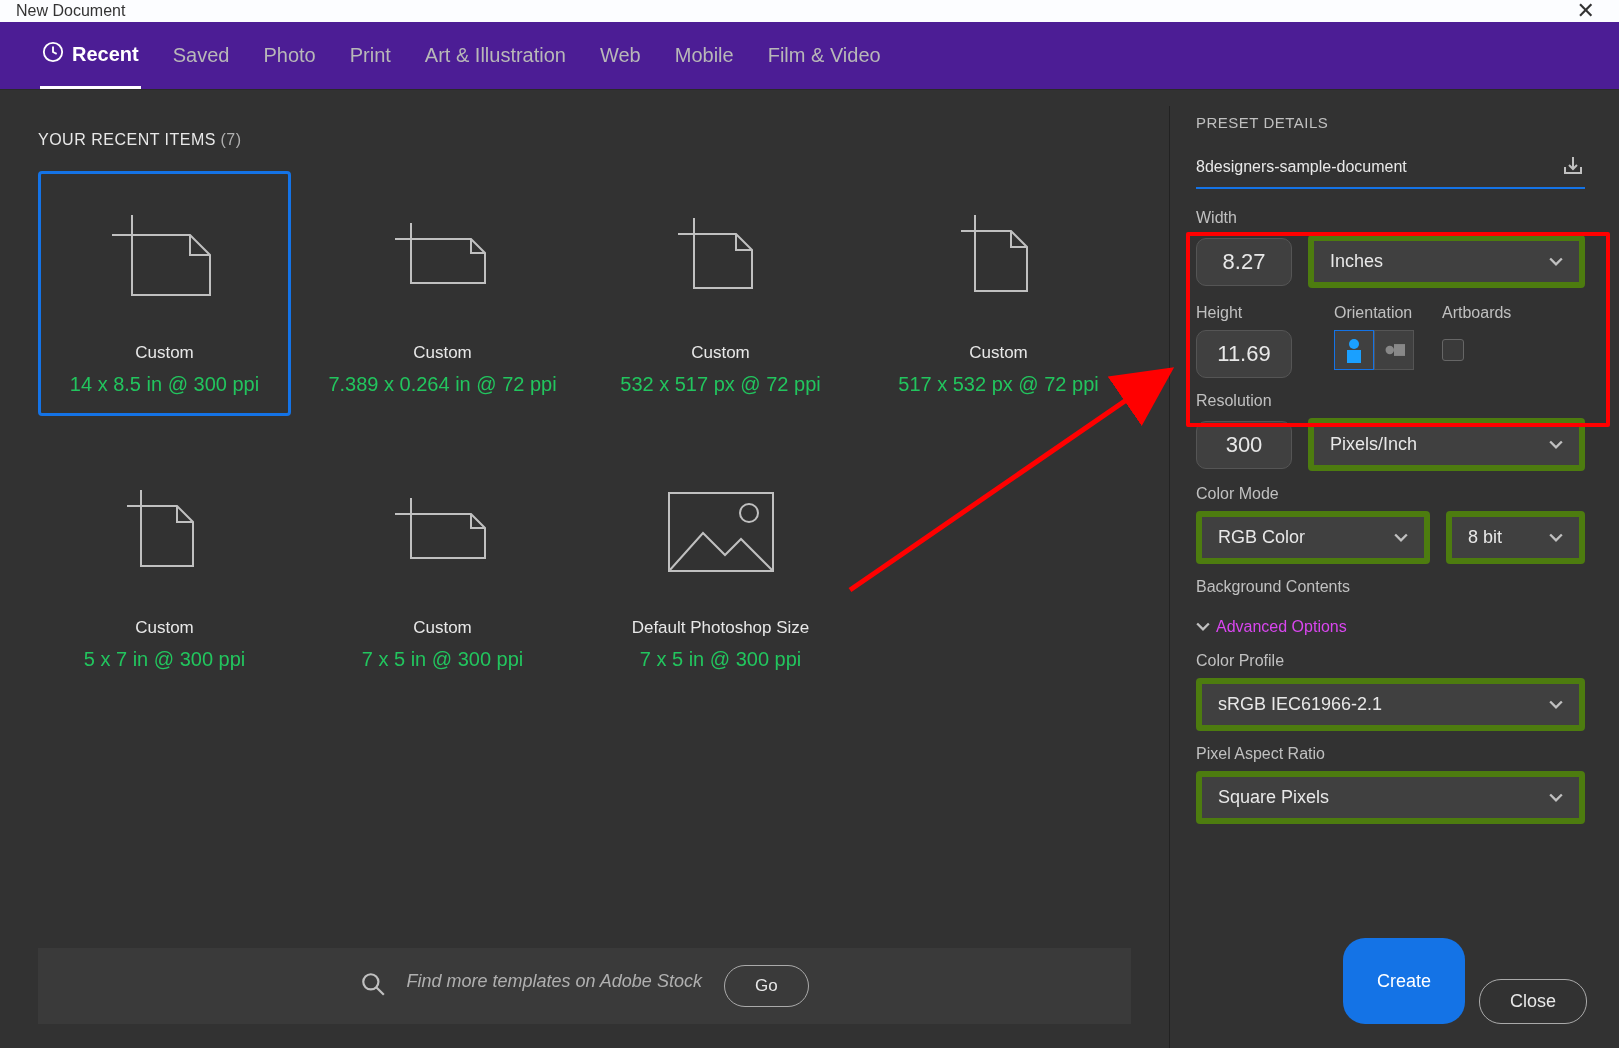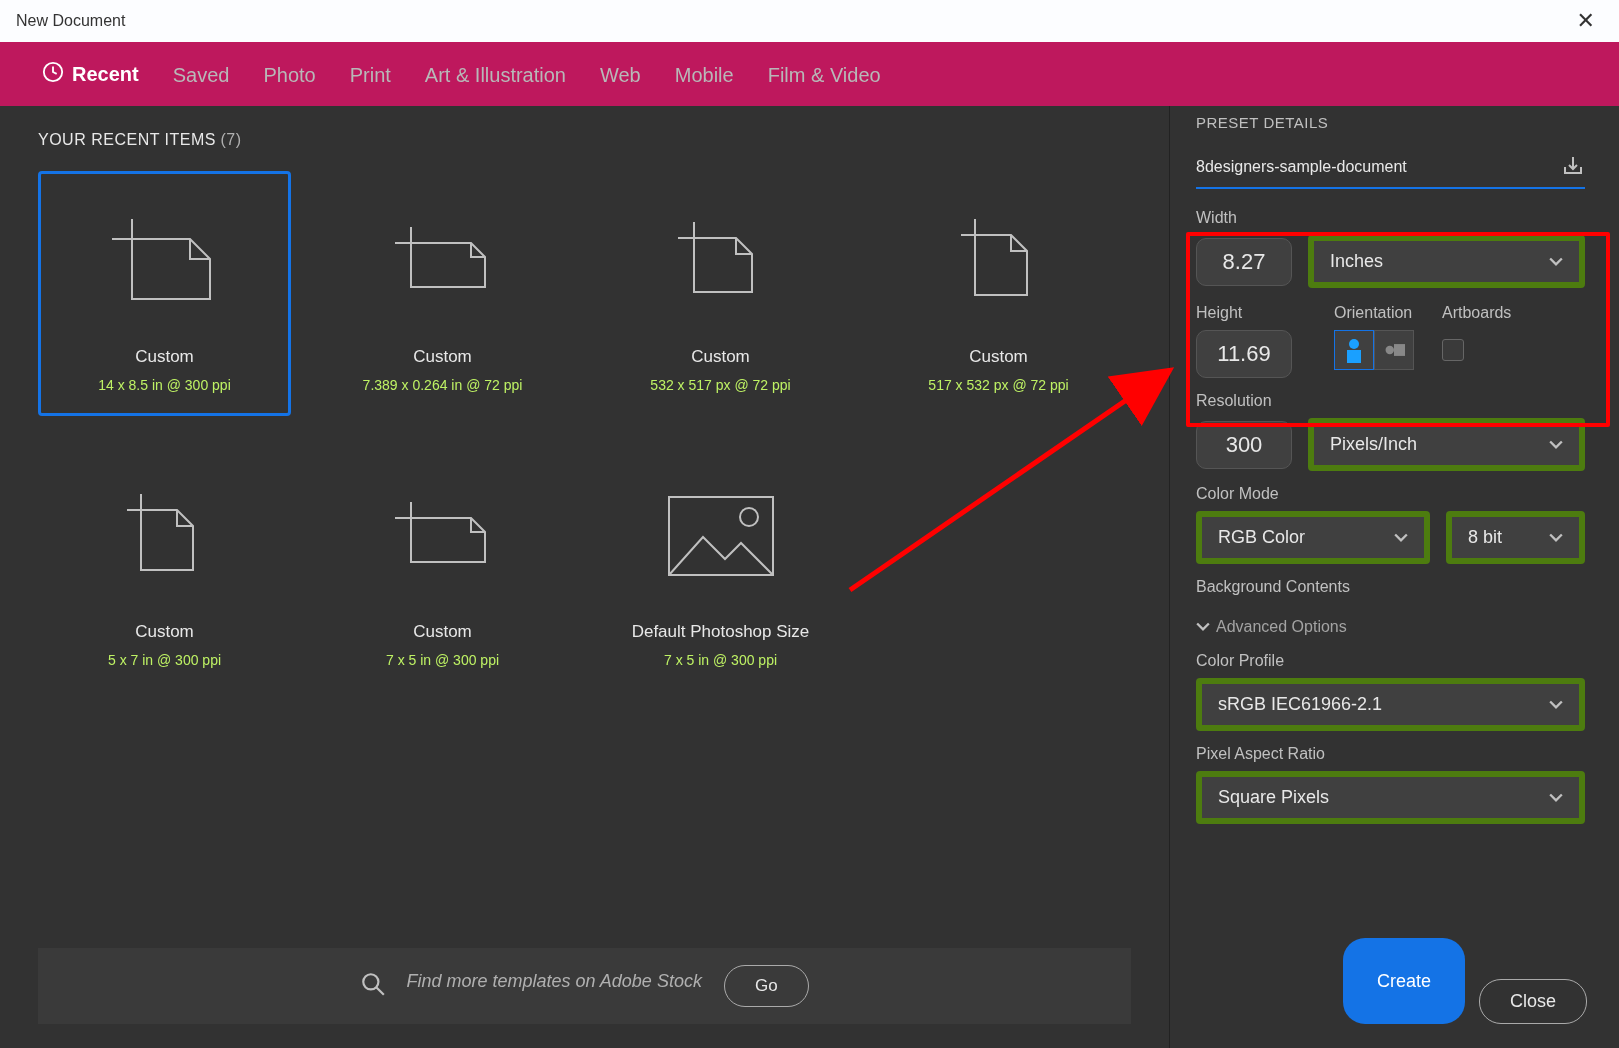--- a/index.html
+++ b/index.html
@@ -1,43 +1,43 @@
 <!DOCTYPE html>
 <html><head>
 <meta charset="utf-8">
 <style>
 * { margin: 0; padding: 0; box-sizing: border-box; font-family: -apple-system, "Segoe UI", sans-serif; }
 body { width: 1619px; height: 1048px; background: #323232; position: relative; overflow: hidden; }
 
 
-.titlebar { height: 42px; background: #fcfdff; display: flex; align-items: center; justify-content: space-between; padding: 0 16px; }
+.titlebar { height: 22px; background: #fcfdff; display: flex; align-items: center; justify-content: space-between; padding: 0 16px; }
 .titlebar-title { font-size: 16px; color: #333; }
 .titlebar-close { font-size: 22px; color: #333; cursor: pointer; padding: 0 8px; }
 
 
-.tabs-row { height: 68px; background: #be185d; display: flex; align-items: center; gap: 30px; padding: 0 40px; border-bottom: 1px solid #2a2a2a; }
+.tabs-row { height: 68px; background: #4c1d95; display: flex; align-items: center; gap: 30px; padding: 0 40px; border-bottom: 1px solid #2a2a2a; }
 .tab { color: #b8b8b8; font-size: 20px; cursor: pointer; height: 100%; display: flex; align-items: center; gap: 8px; padding: 0 2px; }
 .tab.active { color: #ffffff; border-bottom: 3px solid #fff; font-weight: 600; }
 .clock-icon svg { width: 22px; height: 22px; }
 
 
 .main { position: absolute; top: 106px; bottom: 0; left: 0; right: 0; display: flex; }
 .left-panel { flex: 1; background: #323232; padding: 25px 38px 16px 38px; position: relative; }
 .right-panel { width: 450px; background: #323232; padding: 8px 34px 25px 26px; border-left: 1px solid #222; position: relative; overflow-y:auto; }
 
 .section-title { color: #e8e8e8; font-size: 16px; letter-spacing: 0.5px; }
 .section-count { color: #b0b0b0; }
 
 .presets-grid { margin-top: 22px; display: grid; grid-template-columns: repeat(4, 253px); grid-auto-rows: 245px; gap: 30px 25px; }
 .preset-card { background: transparent; border: 1px solid #555; border-radius: 4px; display: flex; flex-direction: column; align-items: center; justify-content: center; cursor: pointer; padding-top:0; }
 .preset-card.selected { border: 3px solid #1473e6; }
 .preset-card.noborder { border: none; }
 .preset-icon { height: 116px; display:flex; align-items:center; justify-content:center; margin-bottom:28px; margin-top:8px;}
 .preset-name { color: #e8e8e8; font-size: 17px; margin-bottom: 10px; }
-.preset-specs { color: #bef264; font-size: 14px; }
+.preset-specs { color: #22c55e; font-size: 20px; }
 
 
 .search-bar { position: absolute; left: 38px; right: 38px; bottom: 24px; height: 76px; background: #3a3a3a; display:flex; align-items:center; justify-content:center; gap:22px; }
 .search-inner { display:flex; gap:20px;}
 .search-icon svg{ width:26px;height:26px; }
 .search-input { color:#b0b0b0; font-size:18px; font-style:italic; }
 .go-btn { border: 1px solid #aaa; color:#e8e8e8; border-radius: 24px; padding: 10px 30px; font-size:17px; cursor:pointer; background:transparent; }
 
 
 .rp-heading { color: #c0c0c0; font-size: 15px; letter-spacing: 0.5px; margin-bottom: 22px; }
@@ -54,21 +54,21 @@
 .orientation-row { display:flex; gap:0; }
 .orient-btn { width:40px;height:40px; background:#404040; border:1px solid #555; display:flex;align-items:center;justify-content:center; cursor:pointer;}
 .orient-btn.active { border:1px solid #1473e6; }
 .orient-svg { width:22px;height:26px; }
 .checkbox { width:22px;height:22px; background:#3a3a3a; border:1px solid #666; border-radius:3px; cursor:pointer; }
 .three-col { display:flex; gap: 28px; margin-top:2px; }
 .three-col .col { flex: 0 0 auto; }
 
 .swatch { width:40px; height:40px; background:#fff; border:1px solid #666; cursor:pointer; }
 
-.adv-row { display:flex; align-items:center; gap:6px; color:#a3a3a3; font-size:16px; cursor:pointer; margin-top:22px; margin-bottom:16px;}
+.adv-row { display:flex; align-items:center; gap:6px; color:#d946ef; font-size:16px; cursor:pointer; margin-top:22px; margin-bottom:16px;}
 
 
 .red-box { position:absolute; border:4px solid #ff0000; border-radius:2px; pointer-events:none; }
 .arrow-svg { position:absolute; pointer-events:none; }
 
 
 .bottom-btns { position:absolute; bottom: 24px; right: 32px; display:flex; gap:14px; }
 .btn-primary { background:#1473e6; color:#fff; padding: 12px 34px; border-radius:22px; font-size:18px; border:none; cursor:pointer; font-weight:500;}
 .btn-secondary { background:transparent; color:#e8e8e8; padding: 11px 30px; border-radius:22px; font-size:18px; border:1px solid #aaa; cursor:pointer;margin-top:41px;}
 

